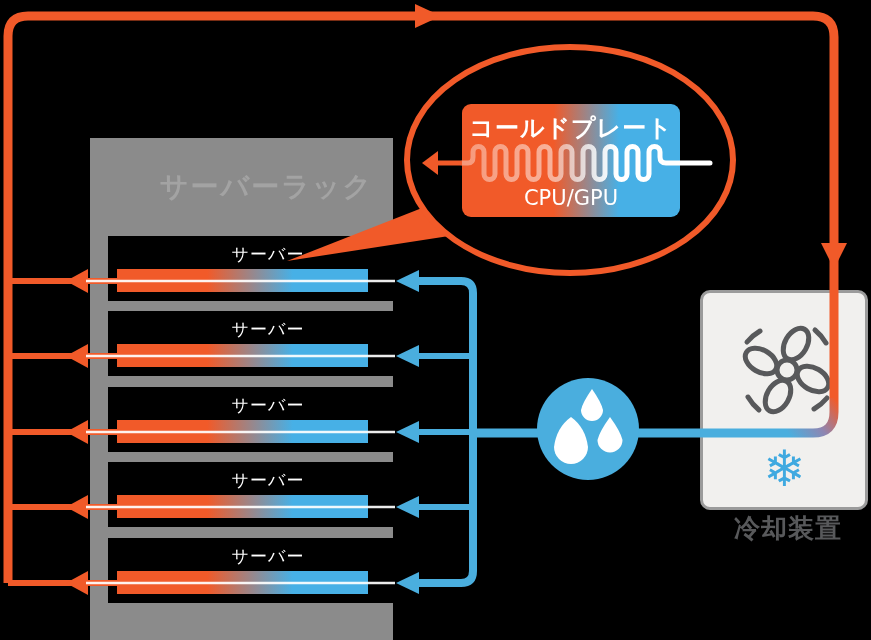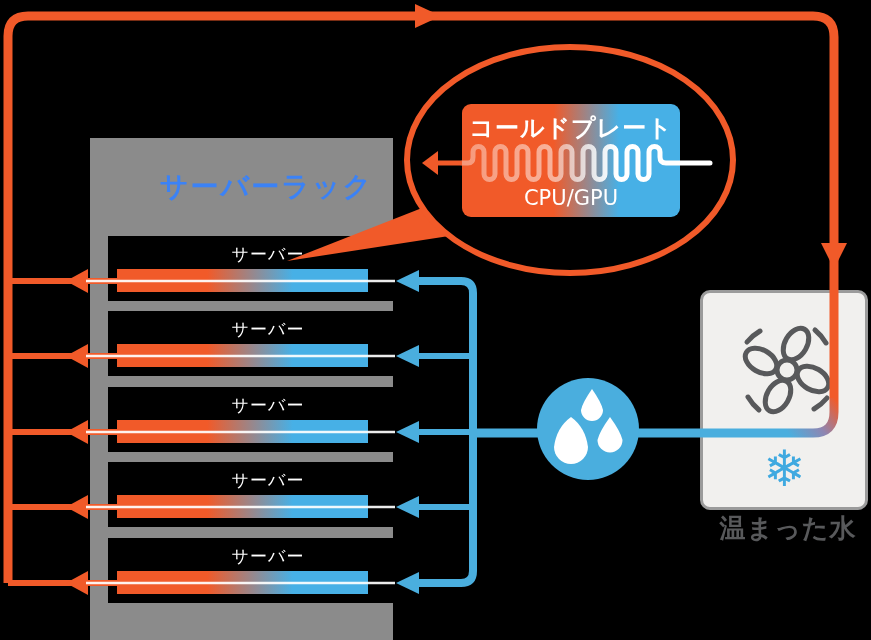--- a/index.html
+++ b/index.html
@@ -8,21 +8,21 @@
     font-family:"DejaVu Sans","Liberation Sans",sans-serif;
   }
   .abs{position:absolute;}
   
   .lbl{color:#58595b;font-weight:bold;}
   .warm-label{left:121px;top:30px;font-size:22px;letter-spacing:1px;}
   .coldwater-label{left:538px;top:494px;width:102px;text-align:center;font-size:22px;letter-spacing:2px;}
   .coolingunit-label{left:704px;top:511px;width:168px;text-align:center;font-size:26px;letter-spacing:1px;}
   
   .rack{left:90px;top:138px;width:303px;height:502px;background:#8b8b8b;z-index:1;}
-  .rack-title{left:90px;top:168px;width:353px;text-align:center;color:#3b82f6;
+  .rack-title{left:90px;top:168px;width:353px;text-align:center;color:#a3a3a3;
     font-size:28px;font-weight:bold;letter-spacing:2px;z-index:2;}
   .server{left:108px;width:320px;height:65px;background:#000;z-index:2;}
   .server-label{position:absolute;left:0;top:7px;width:100%;text-align:center;
     color:#fff;font-size:17px;letter-spacing:1px;}
   .coolant-bar{position:absolute;left:9px;top:33px;width:251px;height:23px;
     background:linear-gradient(90deg,#f15a29 0%,#f15a29 36%,#47b0e6 70%,#47b0e6 100%);}
   
   .cooling-unit{left:700px;top:290px;width:168px;height:220px;background:#f1f0ee;
     border:3px solid #9b9b9b;border-radius:10px;box-sizing:border-box;z-index:1;}
   .fan-wrap{position:absolute;left:24px;top:17px;width:120px;height:120px;}
@@ -83,21 +83,21 @@
           <g transform="rotate(270)">
             <ellipse cx="9" cy="-26" rx="11" ry="17" transform="rotate(30 9 -26)"></ellipse>
             <path d="M 28,-40 a 49 49 0 0 1 11,13"></path>
           </g>
           <circle cx="0" cy="0" r="10" fill="#f1f0ee"></circle>
         </g>
       </svg>
     </div>
     <div class="snowflake">❄</div>
   </div>
-  <div class="abs lbl coolingunit-label">温まった水</div>
+  <div class="abs lbl coolingunit-label">冷却装置</div>
 
   <svg class="abs overlay" width="871" height="640" viewBox="0 0 871 640">
     <defs>
       <linearGradient id="grad-corner" gradientUnits="userSpaceOnUse" x1="835" y1="398" x2="788" y2="433">
         <stop offset="0" stop-color="#f15a29"></stop>
         <stop offset="0.5" stop-color="#8e86b2"></stop>
         <stop offset="1" stop-color="#4aaede"></stop>
       </linearGradient>
       <linearGradient id="grad-wave" gradientUnits="userSpaceOnUse" x1="462" y1="0" x2="690" y2="0">
         <stop offset="0" stop-color="#ffffff" stop-opacity="0.38"></stop>

